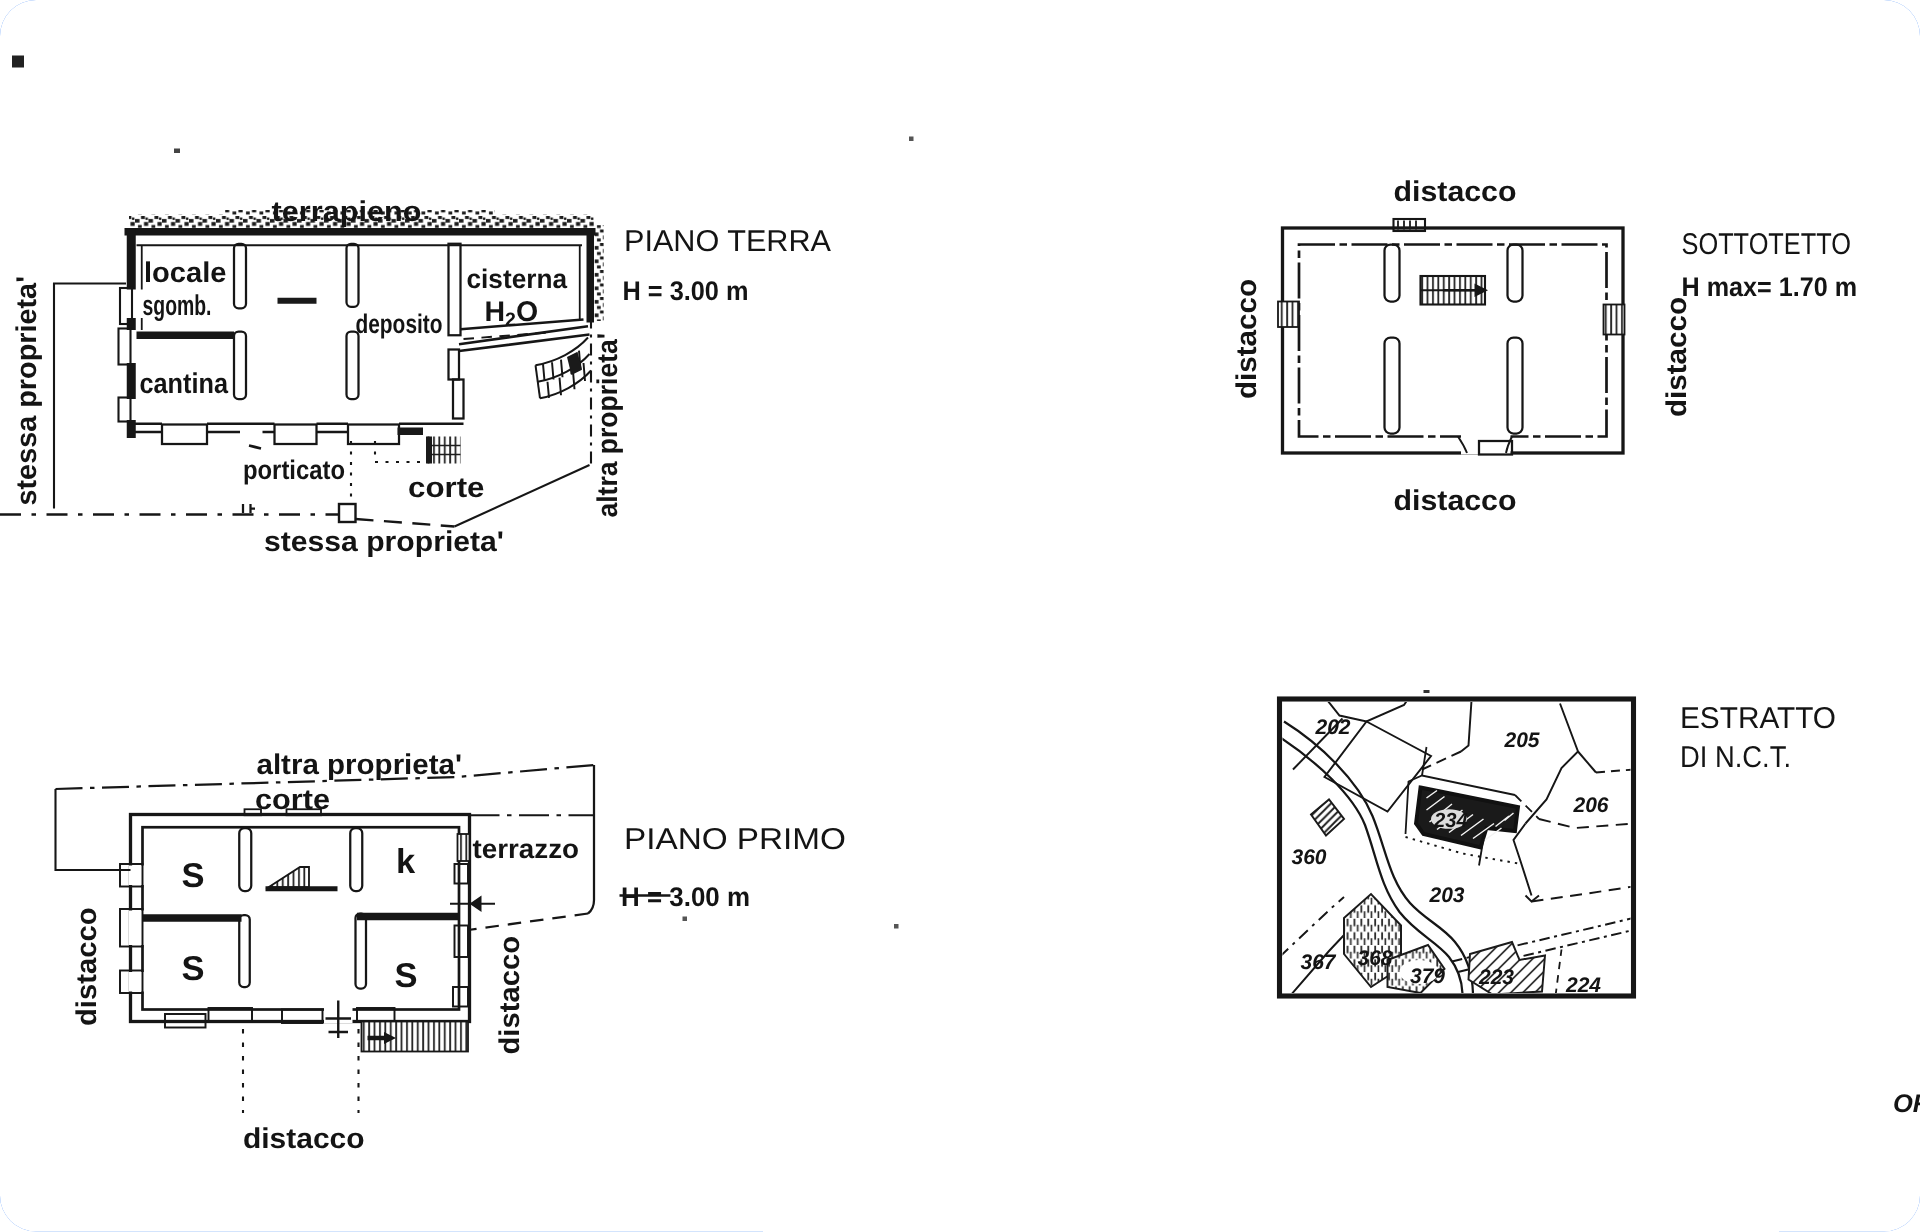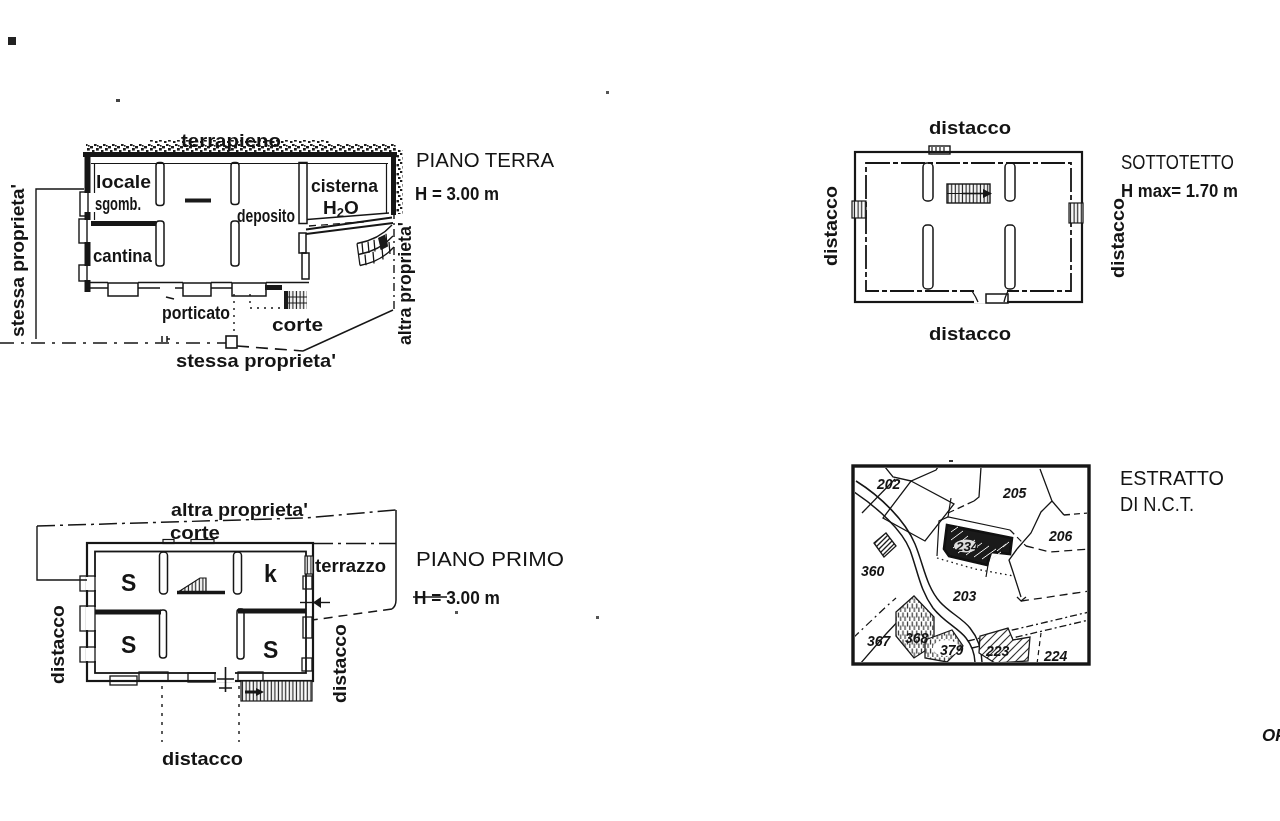--- a/index.html
+++ b/index.html
@@ -1,16 +1,16 @@
 <!DOCTYPE html>
 <html><head>
 <meta charset="utf-8">
 <style>
 html,body{margin:0;padding:0;background:#fff;}
-#page{width:1280px;height:821px;position:relative;background:#3b82f6;overflow:hidden;}
+#page{width:1280px;height:821px;position:relative;background:#3b82f6;overflow:hidden;border-radius:24px;}
 text{font-family:"Liberation Sans",sans-serif;fill:#141414;}
 .b{font-weight:bold;}
 .w{stroke:#161616;fill:none;}
 </style>
 </head>
 <body>
 <div id="page">
 <svg width="1280" height="821" viewBox="0 0 1280 821" xmlns="http://www.w3.org/2000/svg">
 <defs>
 <pattern id="spk" width="9" height="9" patternUnits="userSpaceOnUse">

